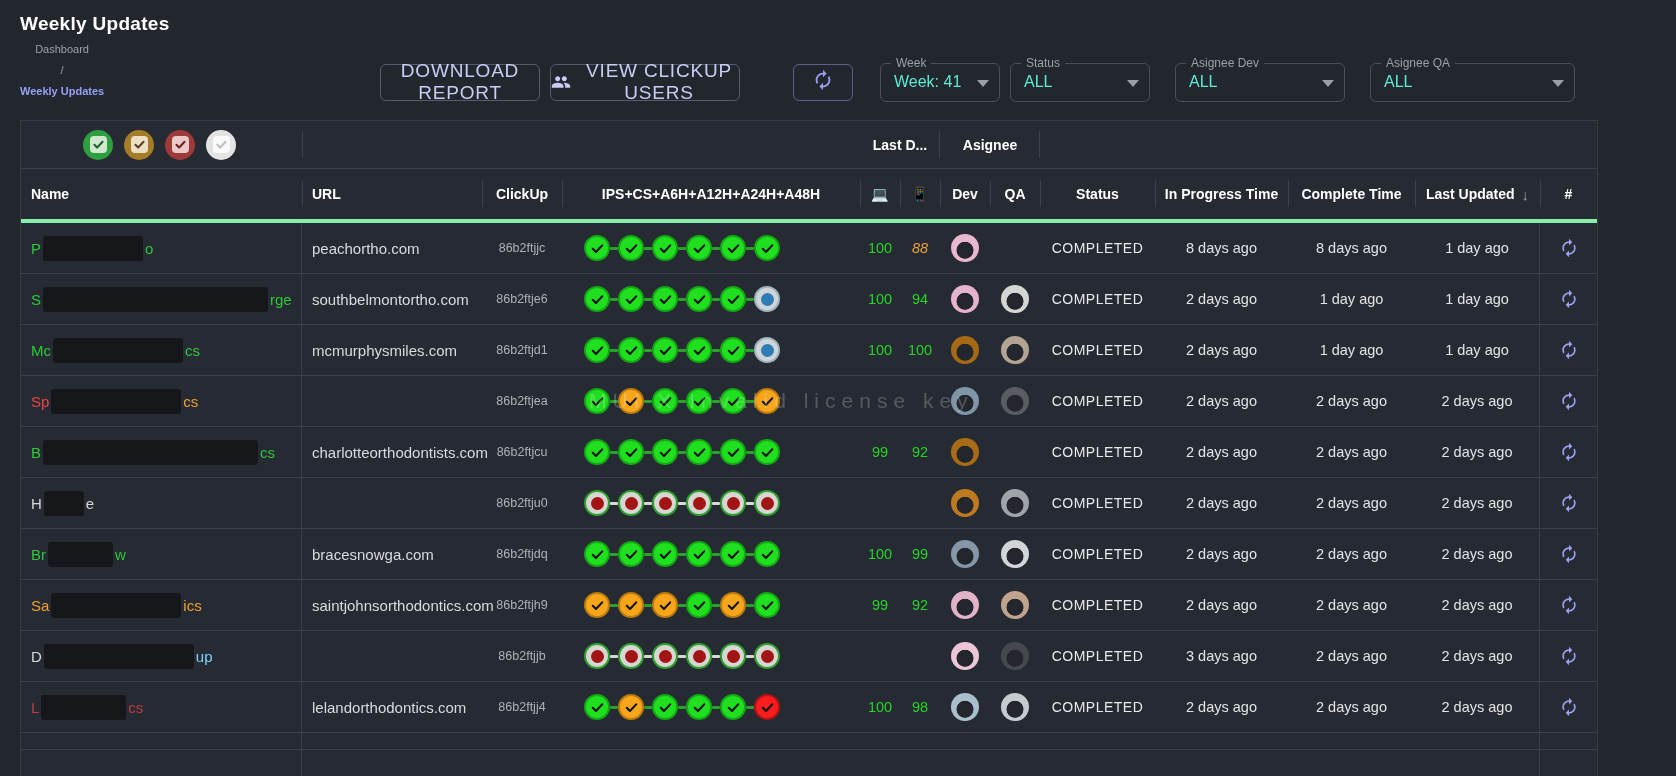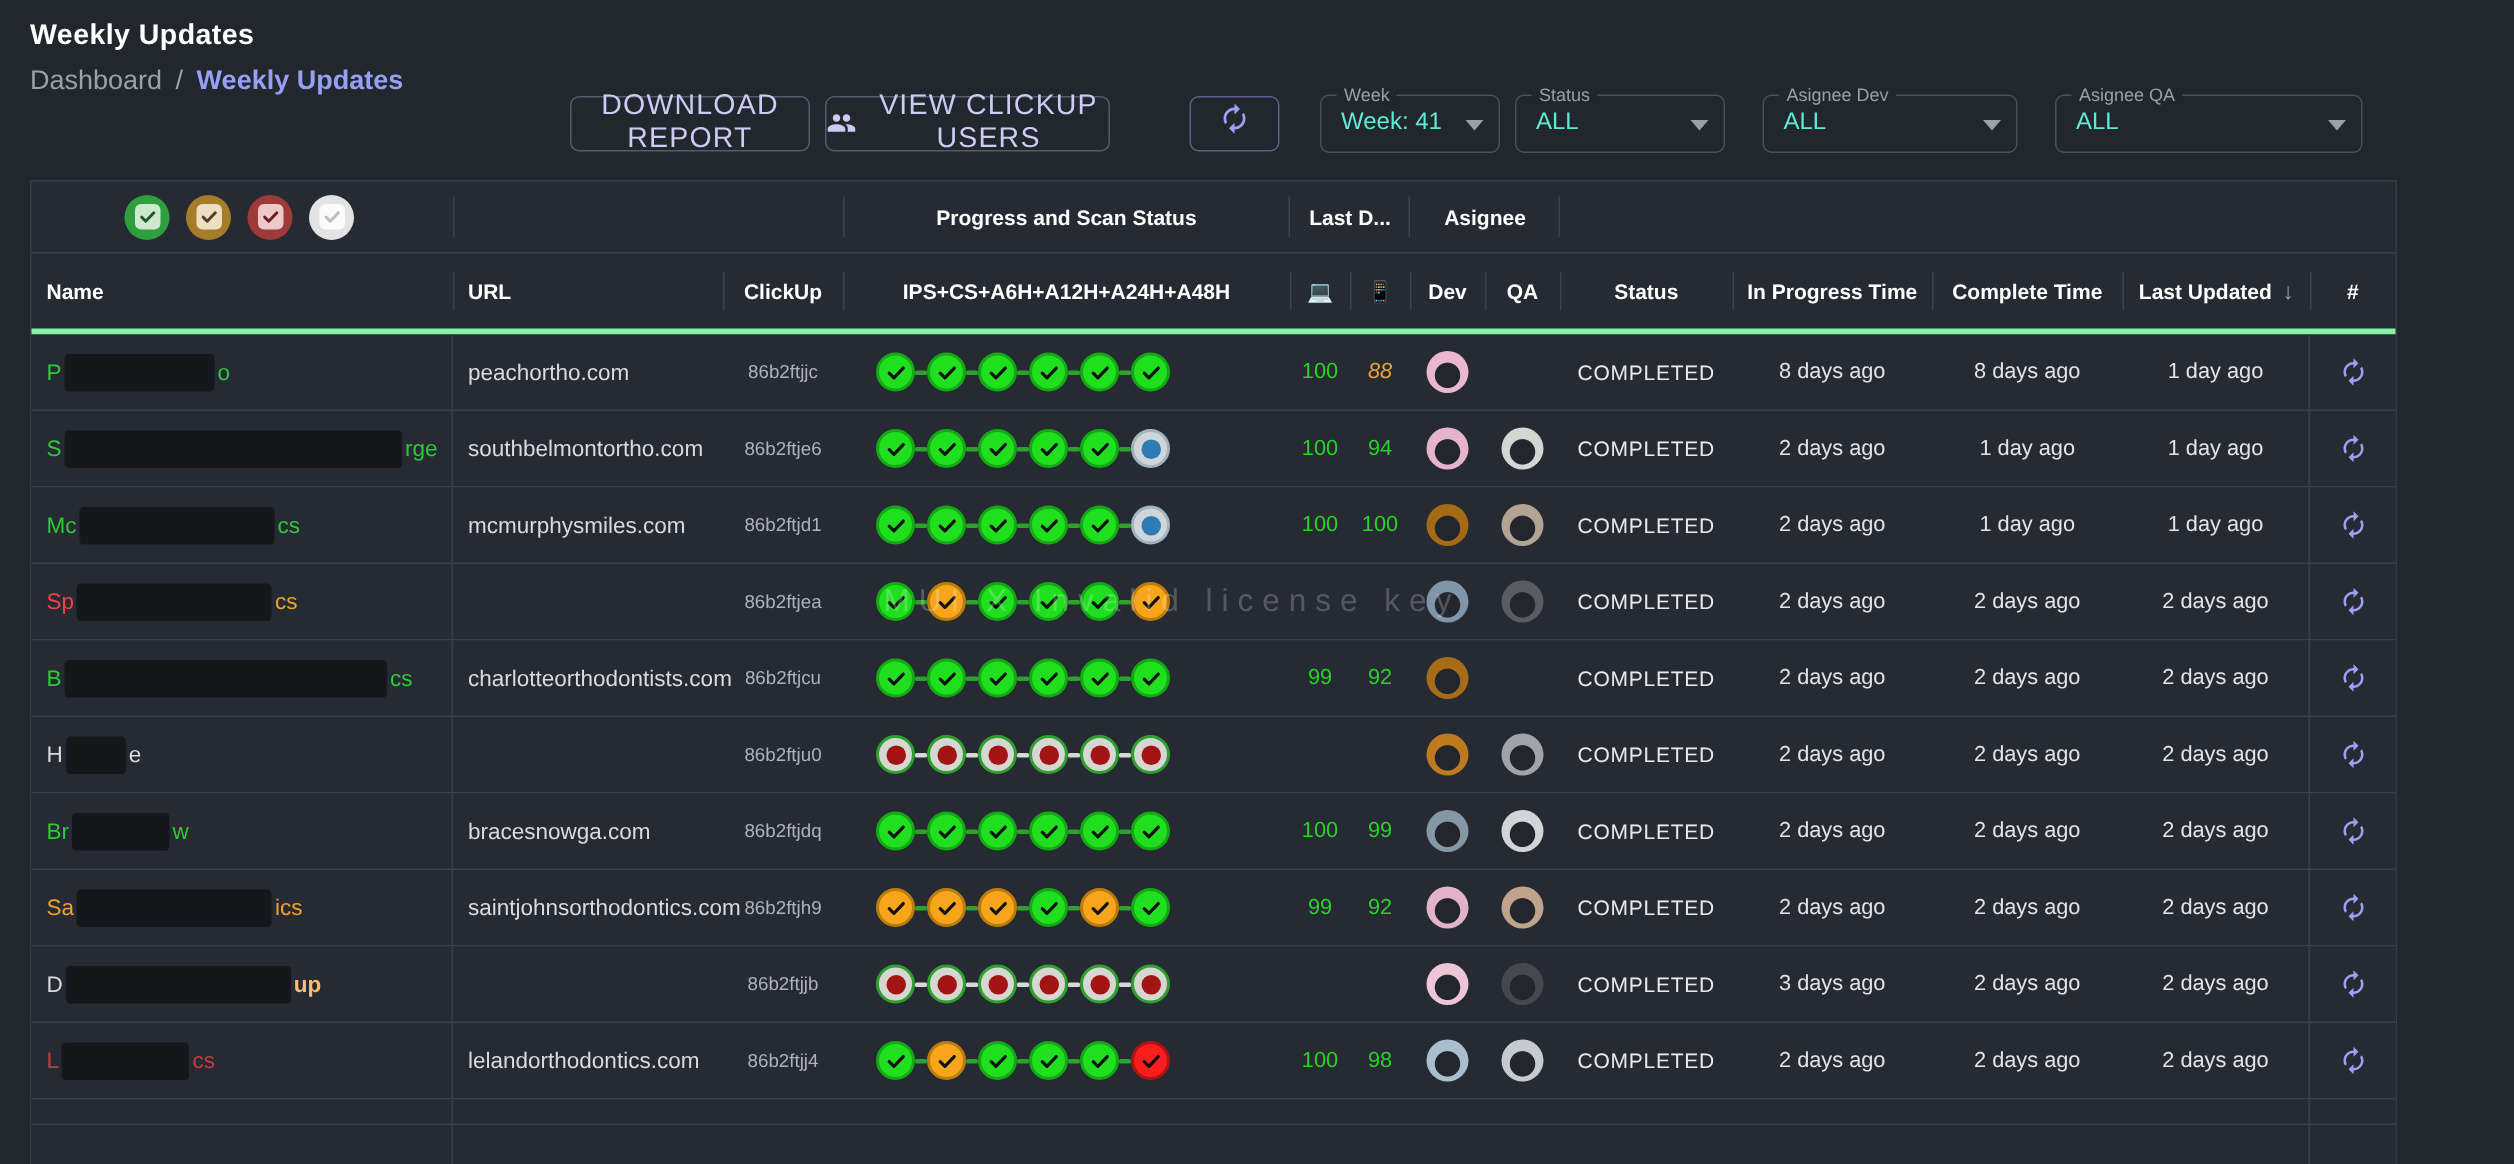--- a/index.html
+++ b/index.html
@@ -5,21 +5,21 @@
   * { box-sizing: border-box; margin: 0; padding: 0; }
   html,body { width:1676px; height:776px; overflow:hidden; }
   body {
     background:#22262d;
     font-family:"Liberation Sans", sans-serif;
     color:#e2e4e6;
     position:relative;
   }
   
   .page-title { position:absolute; top:13px; left:20px; font-size:19px; font-weight:700; color:#ffffff; letter-spacing:.3px; }
-  .breadcrumb { position:absolute; top:43px; left:20px; font-size:18px; color:#9ba1a8; display:flex; gap:9px; align-items:center; }
+  .breadcrumb { position:absolute; top:43px; left:20px; font-size:11px; color:#9ba1a8; display:flex; gap:9px; align-items:center;flex-direction:column; }
   .breadcrumb .crumb-link { color:#9ba1a8; cursor:pointer; }
   .breadcrumb .sep { color:#9ba1a8; }
   .breadcrumb .current { color:#97a0f5; font-weight:600; }
 
   
   .toolbar { position:absolute; top:62px; left:380px; display:flex; align-items:center; height:40px; }
   .btn {
     background:transparent; border:1px solid #565b6e; border-radius:6px; color:#c9cdf4;
     height:37px; font-size:19px; letter-spacing:.8px; font-weight:500; cursor:pointer;
     display:flex; align-items:center; justify-content:center; gap:8px;
@@ -174,21 +174,20 @@
         </div>
         <div style="width: 30px; height: 30px; border-radius: 50%; background: rgb(227, 227, 227); display: flex; align-items: center; justify-content: center; cursor: pointer;">
           <div style="width: 17px; height: 17px; border-radius: 4px; background: rgb(250, 250, 250); display: flex; align-items: center; justify-content: center;">
             <svg width="13" height="13" viewBox="0 0 24 24">
               <path d="M4.5 12.5l5 5L19.5 7" stroke="#bdbdbd" stroke-width="3.6" fill="none" stroke-linecap="round" stroke-linejoin="round"></path>
             </svg>
           </div>
         </div>
       </div>
     <div class="gcell gdiv" style="grid-column:2/4"></div>
-    <div class="gcell glabel gdiv gdiv-r" style="grid-column:4">Progress and Scan Status</div>
     <div class="gcell glabel gdiv-r" style="grid-column:5/7">Last D...</div>
     <div class="gcell glabel gdiv-r" style="grid-column:7/9">Asignee</div>
     <div class="gcell" style="grid-column:9/14"></div>
   </div>
 
   <div class="header-row grid" id="header-row">
       <div class="hcell left">
         <span>Name</span>
       </div>
       <div class="hcell left">
@@ -712,21 +711,21 @@
             <svg width="20" height="20" viewBox="0 0 24 24" fill="#9ba0f3">
               <path d="M12 6v3l4-4-4-4v3c-4.42 0-8 3.58-8 8 0 1.57.46 3.03 1.24 4.26L6.7 14.8A5.87 5.87 0 0 1 6 12c0-3.31 2.69-6 6-6zm6.76 1.74L17.3 9.2c.44.84.7 1.79.7 2.8 0 3.31-2.69 6-6 6v-3l-4 4 4 4v-3c4.42 0 8-3.58 8-8 0-1.57-.46-3.03-1.24-4.26z"></path>
             </svg>
           </button>
         </div>
       </div>
       <div class="row grid">
         <div class="cell left cell-name bdr-r">
           <span style="color: rgb(216, 218, 220);">D</span>
           <span class="redact" style="width: 150px;"></span>
-          <span style="color: #fdba74; font-weight: bold;">up</span>
+          <span style="color: #7dd3fc;">up</span>
         </div>
         <div class="cell left cell-url"></div>
         <div class="cell cell-clickup">86b2ftjjb</div>
         <div class="cell cell-scan">
           <span class="ic ic-rd"></span>
           <span class="dash dash-light"></span>
           <span class="ic ic-rd"></span>
           <span class="dash dash-light"></span>
           <span class="ic ic-rd"></span>
           <span class="dash dash-light"></span>

